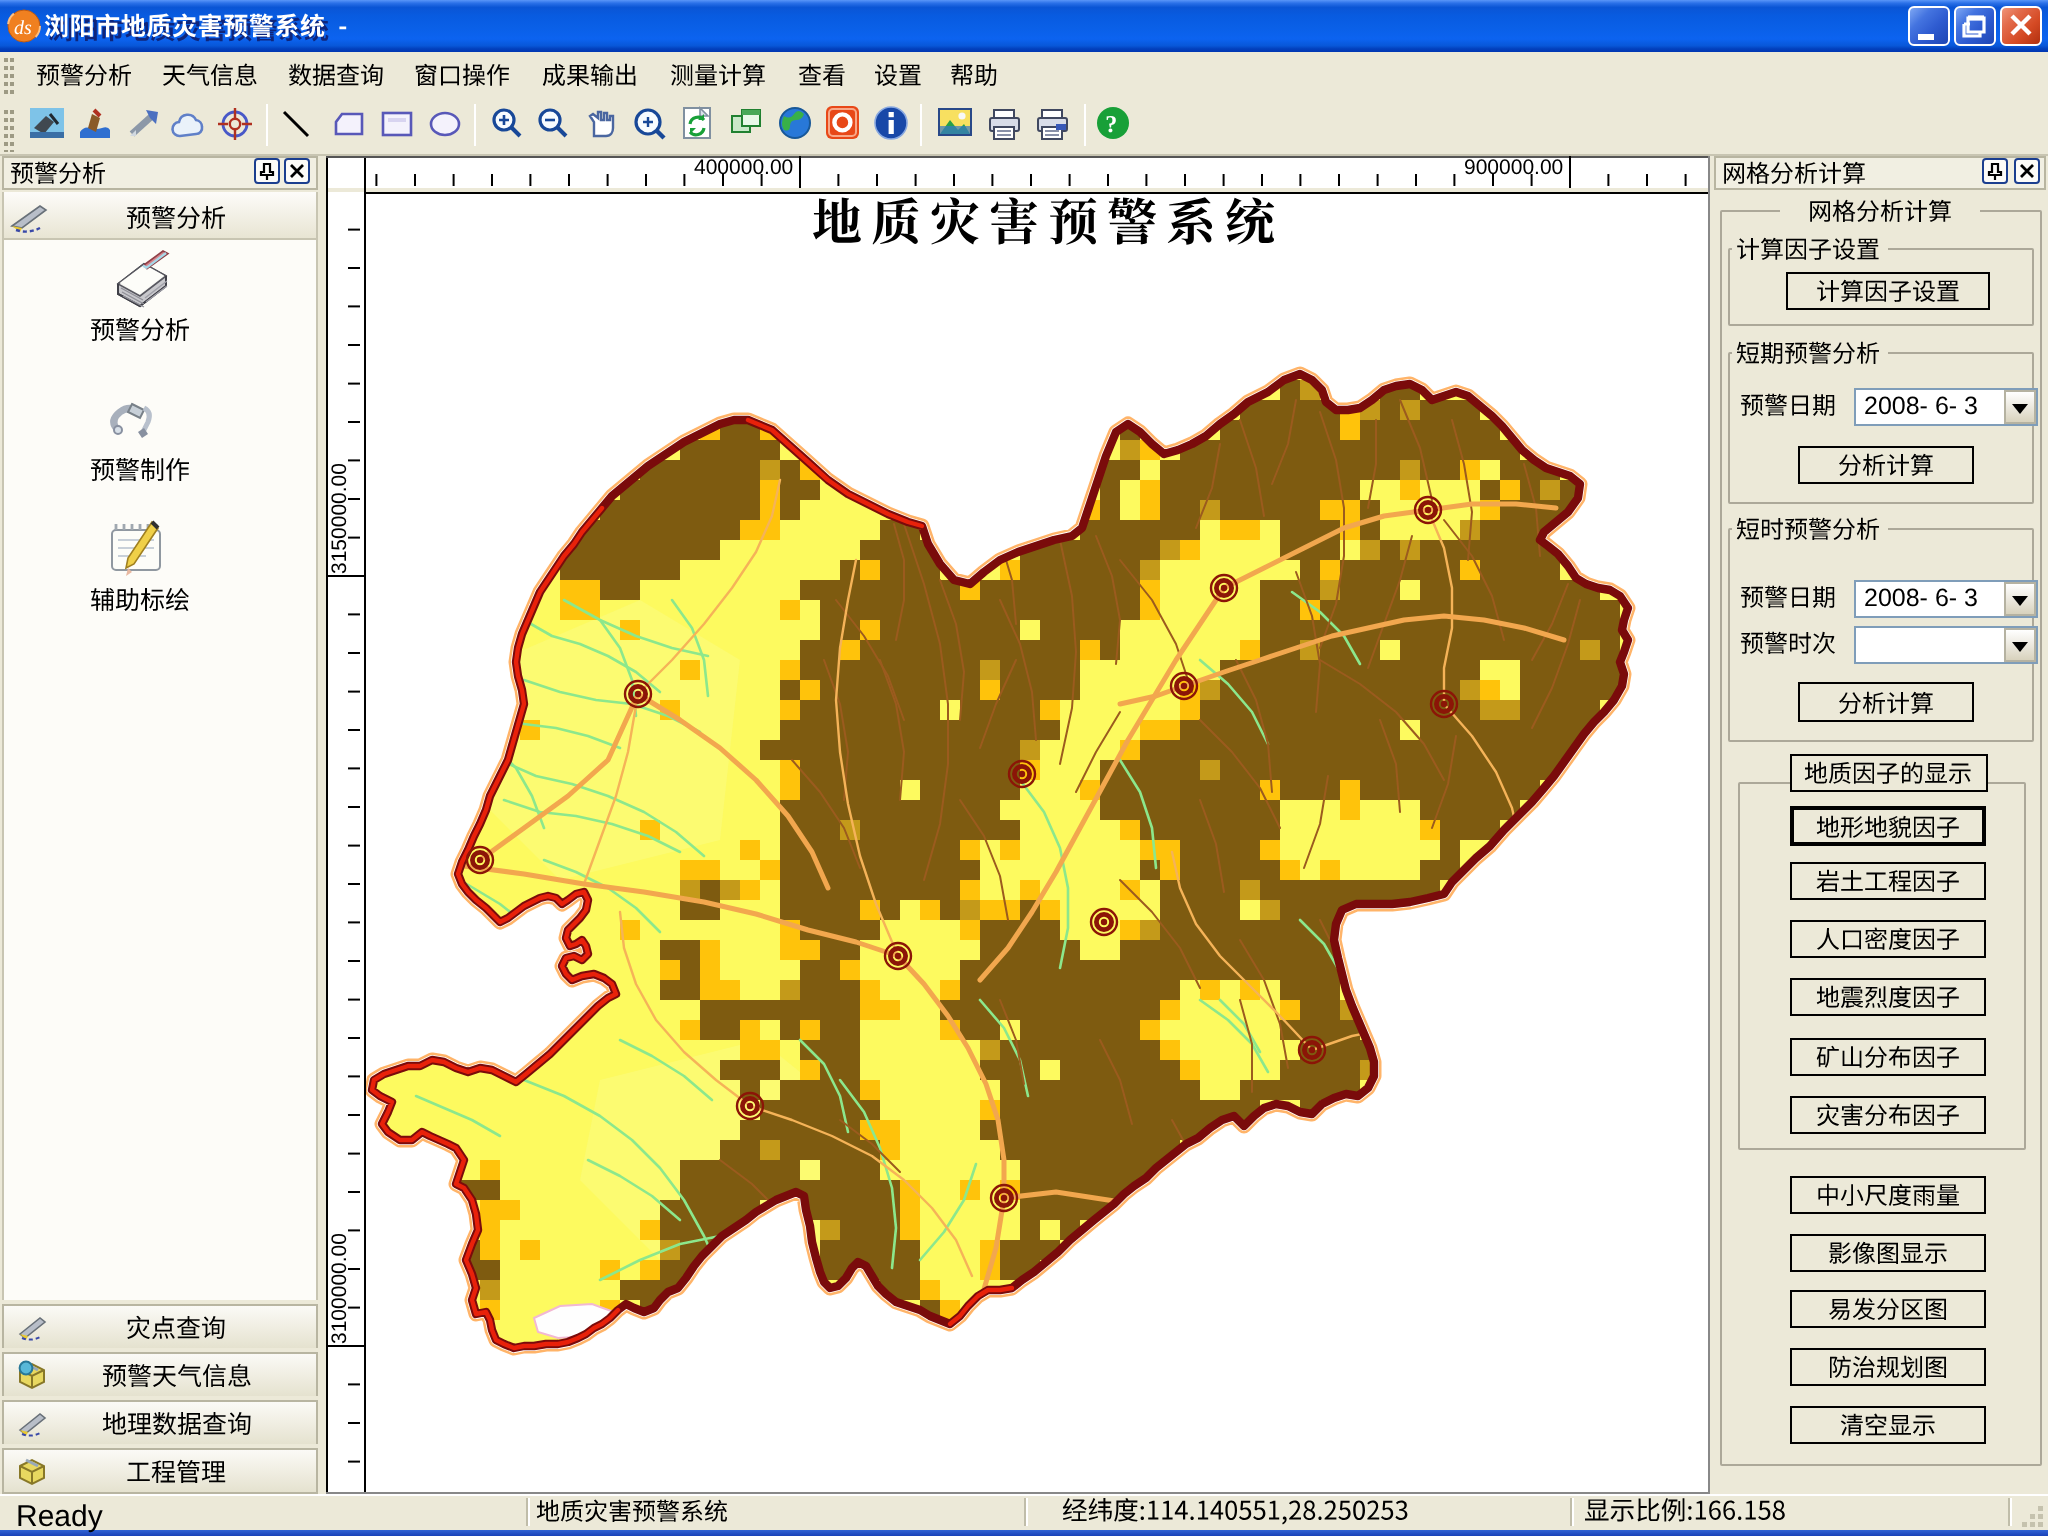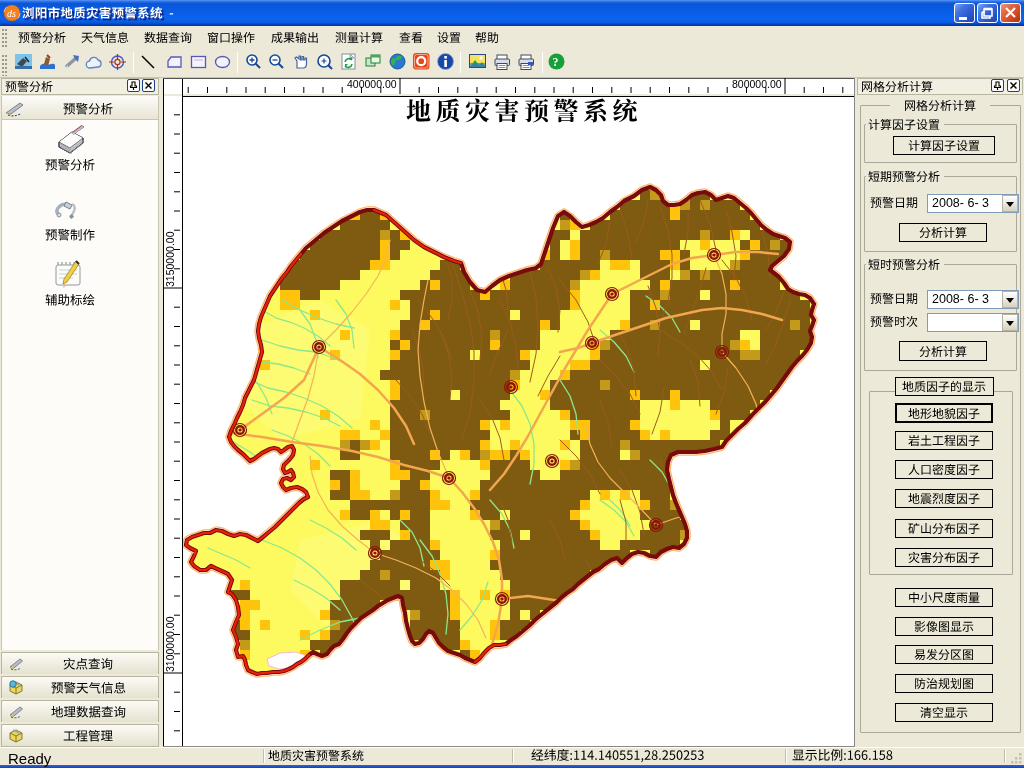--- a/index.html
+++ b/index.html
@@ -365,21 +365,21 @@
     <line x1="525.0" y1="9" x2="525.0" y2="15" stroke="#000" stroke-width="1"></line>
     <line x1="544.2" y1="9" x2="544.2" y2="15" stroke="#000" stroke-width="1"></line>
     <line x1="563.5" y1="9" x2="563.5" y2="15" stroke="#000" stroke-width="1"></line>
     <line x1="582.8" y1="9" x2="582.8" y2="15" stroke="#000" stroke-width="1"></line>
     <line x1="602.0" y1="0" x2="602.0" y2="16" stroke="#000" stroke-width="1"></line>
     <line x1="621.2" y1="9" x2="621.2" y2="15" stroke="#000" stroke-width="1"></line>
     <line x1="640.5" y1="9" x2="640.5" y2="15" stroke="#000" stroke-width="1"></line>
     <line x1="659.8" y1="9" x2="659.8" y2="15" stroke="#000" stroke-width="1"></line>
   </svg>
 <div class="abs" style="left:347px;top:78px;font-size:10.5px;font-family:'Liberation Sans'">400000.00</div>
-<div class="abs" style="left:732px;top:78px;font-size:10.5px;font-family:'Liberation Sans'">800000.00</div>
+<div class="abs" style="left:732px;top:78px;font-size:10.5px;font-family:'Liberation Sans'">900000.00</div>
 <svg class="abs" style="left:164px;top:97px" width="18" height="649">
     <line x1="10" y1="-1.5" x2="16" y2="-1.5" stroke="#000" stroke-width="1"></line>
     <line x1="10" y1="17.8" x2="16" y2="17.8" stroke="#000" stroke-width="1"></line>
     <line x1="10" y1="37.0" x2="16" y2="37.0" stroke="#000" stroke-width="1"></line>
     <line x1="10" y1="56.2" x2="16" y2="56.2" stroke="#000" stroke-width="1"></line>
     <line x1="10" y1="75.5" x2="16" y2="75.5" stroke="#000" stroke-width="1"></line>
     <line x1="10" y1="94.8" x2="16" y2="94.8" stroke="#000" stroke-width="1"></line>
     <line x1="10" y1="114.0" x2="16" y2="114.0" stroke="#000" stroke-width="1"></line>
     <line x1="10" y1="133.2" x2="16" y2="133.2" stroke="#000" stroke-width="1"></line>
     <line x1="10" y1="152.5" x2="16" y2="152.5" stroke="#000" stroke-width="1"></line>

